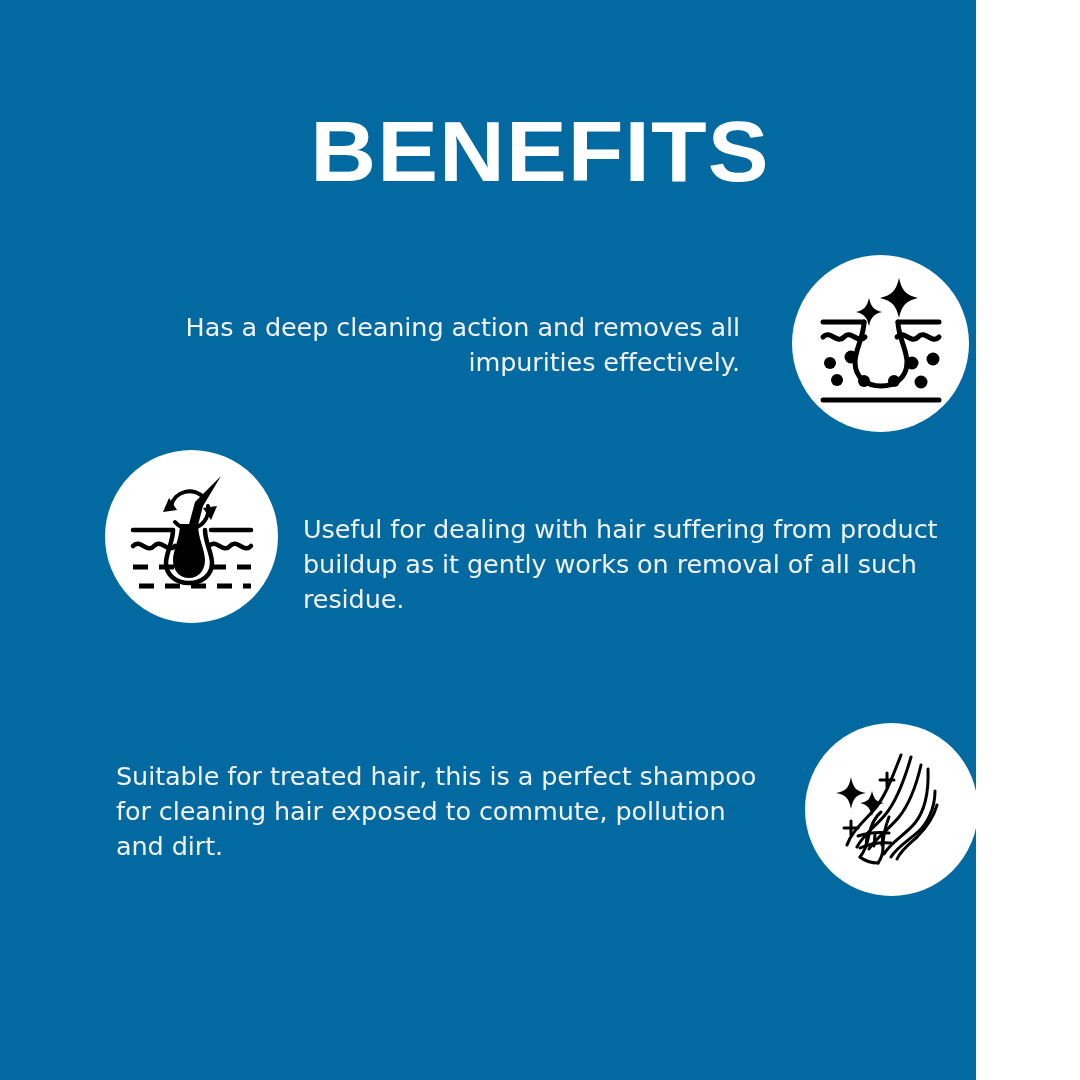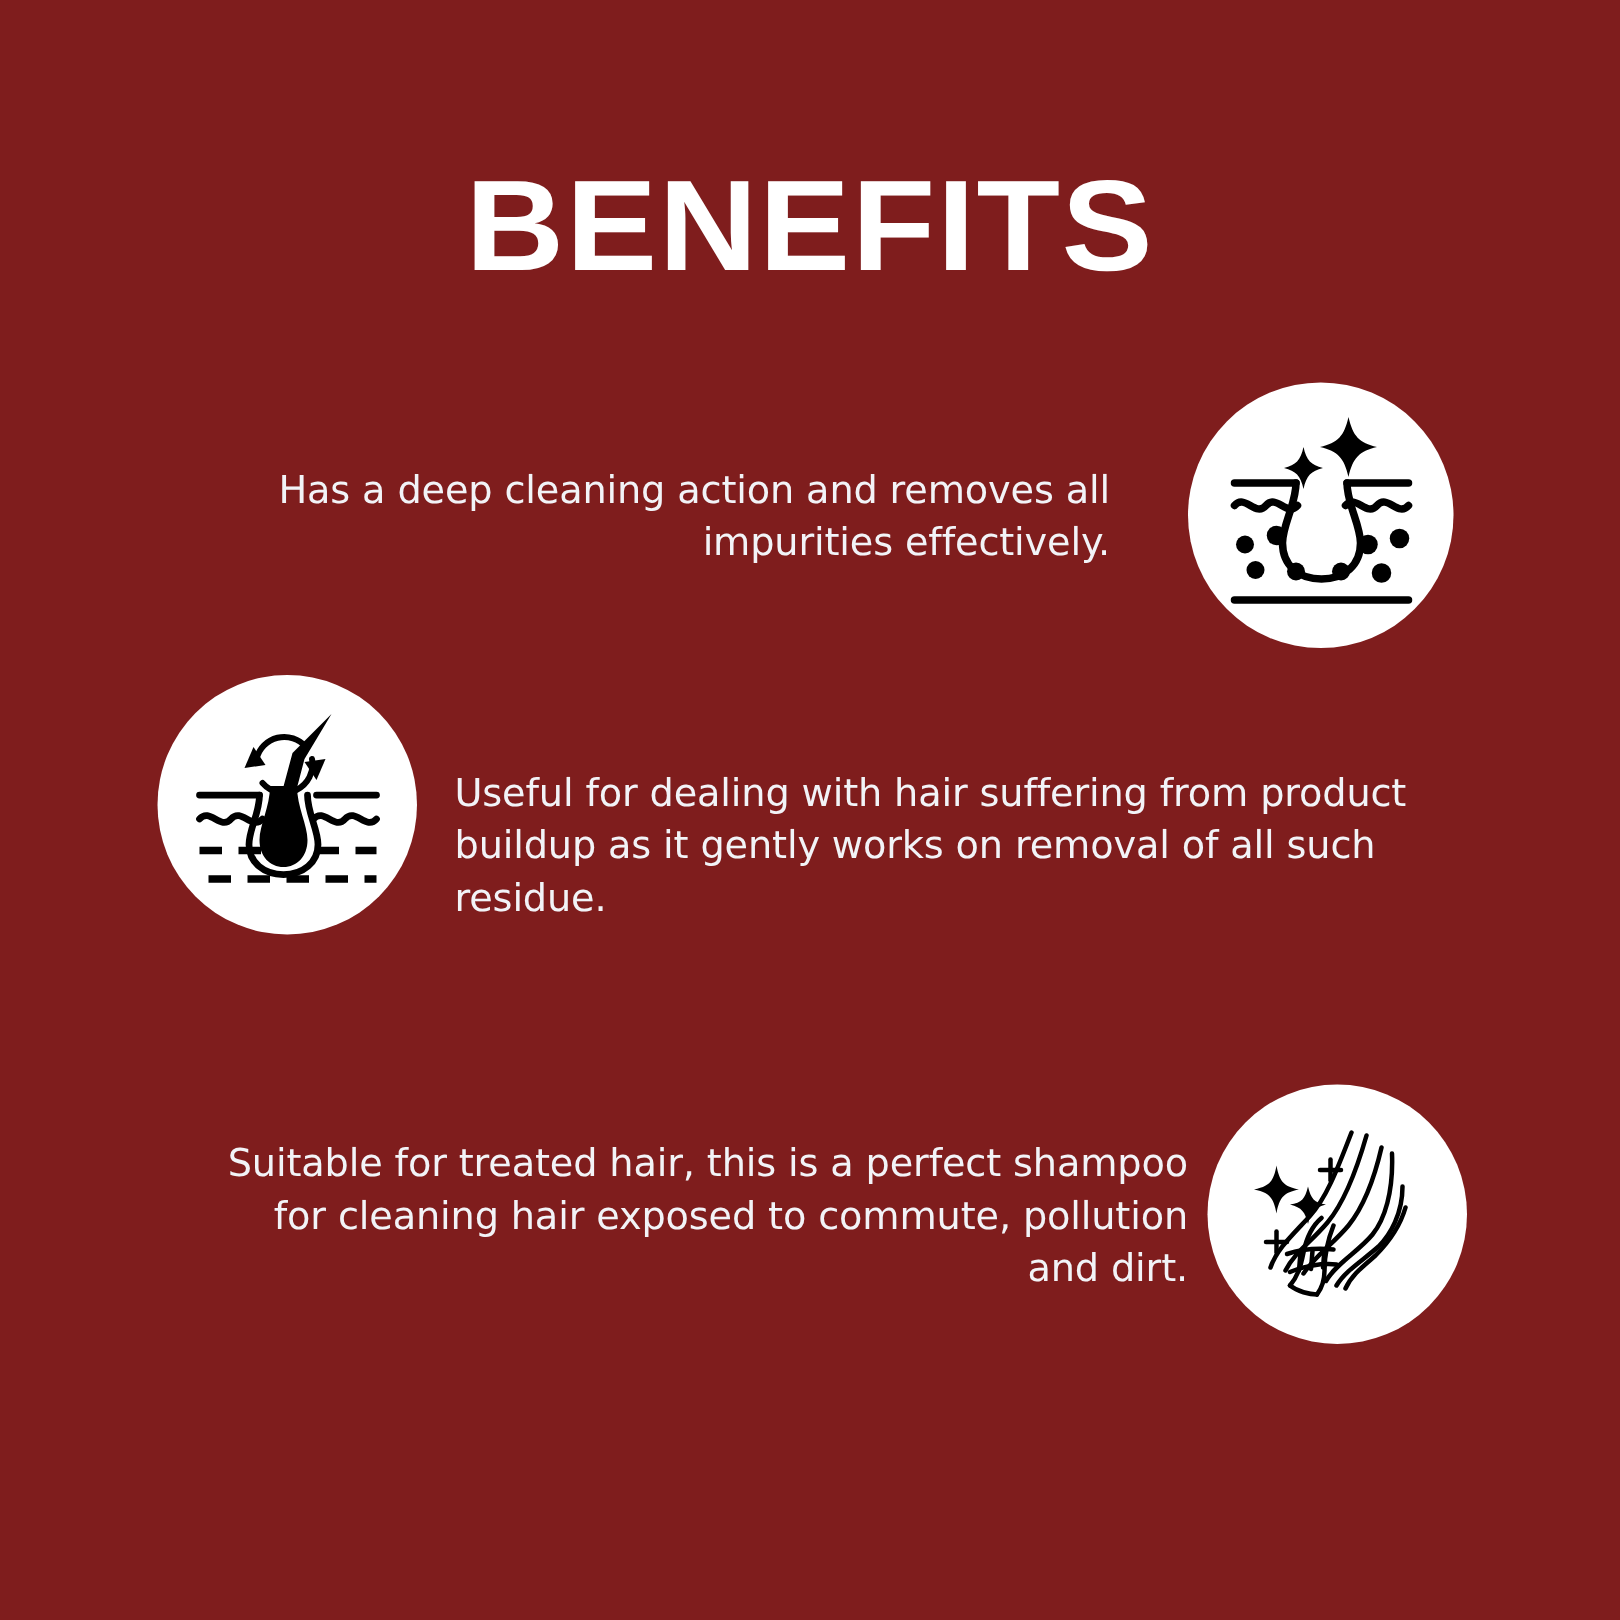--- a/index.html
+++ b/index.html
@@ -7,23 +7,23 @@
     padding: 0;
   }
   body {
     width: 1080px;
     height: 1080px;
     overflow: hidden;
     font-family: "DejaVu Sans", "Liberation Sans", sans-serif;
   }
   #poster {
     position: relative;
-    width: 1080px;
+    width: 976px;
     height: 1080px;
-    background: #7f1d1d;
+    background: #0369a1;
     box-sizing: border-box;
   }
 
   
   .title {
     position: absolute;
     top: 108px;
     left: 0;
     width: 1080px;
     text-align: center;
@@ -69,24 +69,23 @@
     left: 303px;
     top: 72px;
     width: 650px;
     text-align: left;
   }
   #circle2 { left: 105px; top: 450px; width: 173px; height: 173px; }
 
   
   #row3 { left: 0; top: 712px; width: 1080px; height: 200px; }
   #row3 .benefit-text {
-    left: 142px;
+    left: 116px;
     top: 47px;
     width: 650px;
-    text-align: right;
   }
   #circle3 { left: 805px; top: 723px; width: 173px; height: 173px; }
 
   .icon-circle {
     position: absolute;
     border-radius: 50%;
     background: #ffffff;
     display: flex;
     align-items: center;
     justify-content: center;

